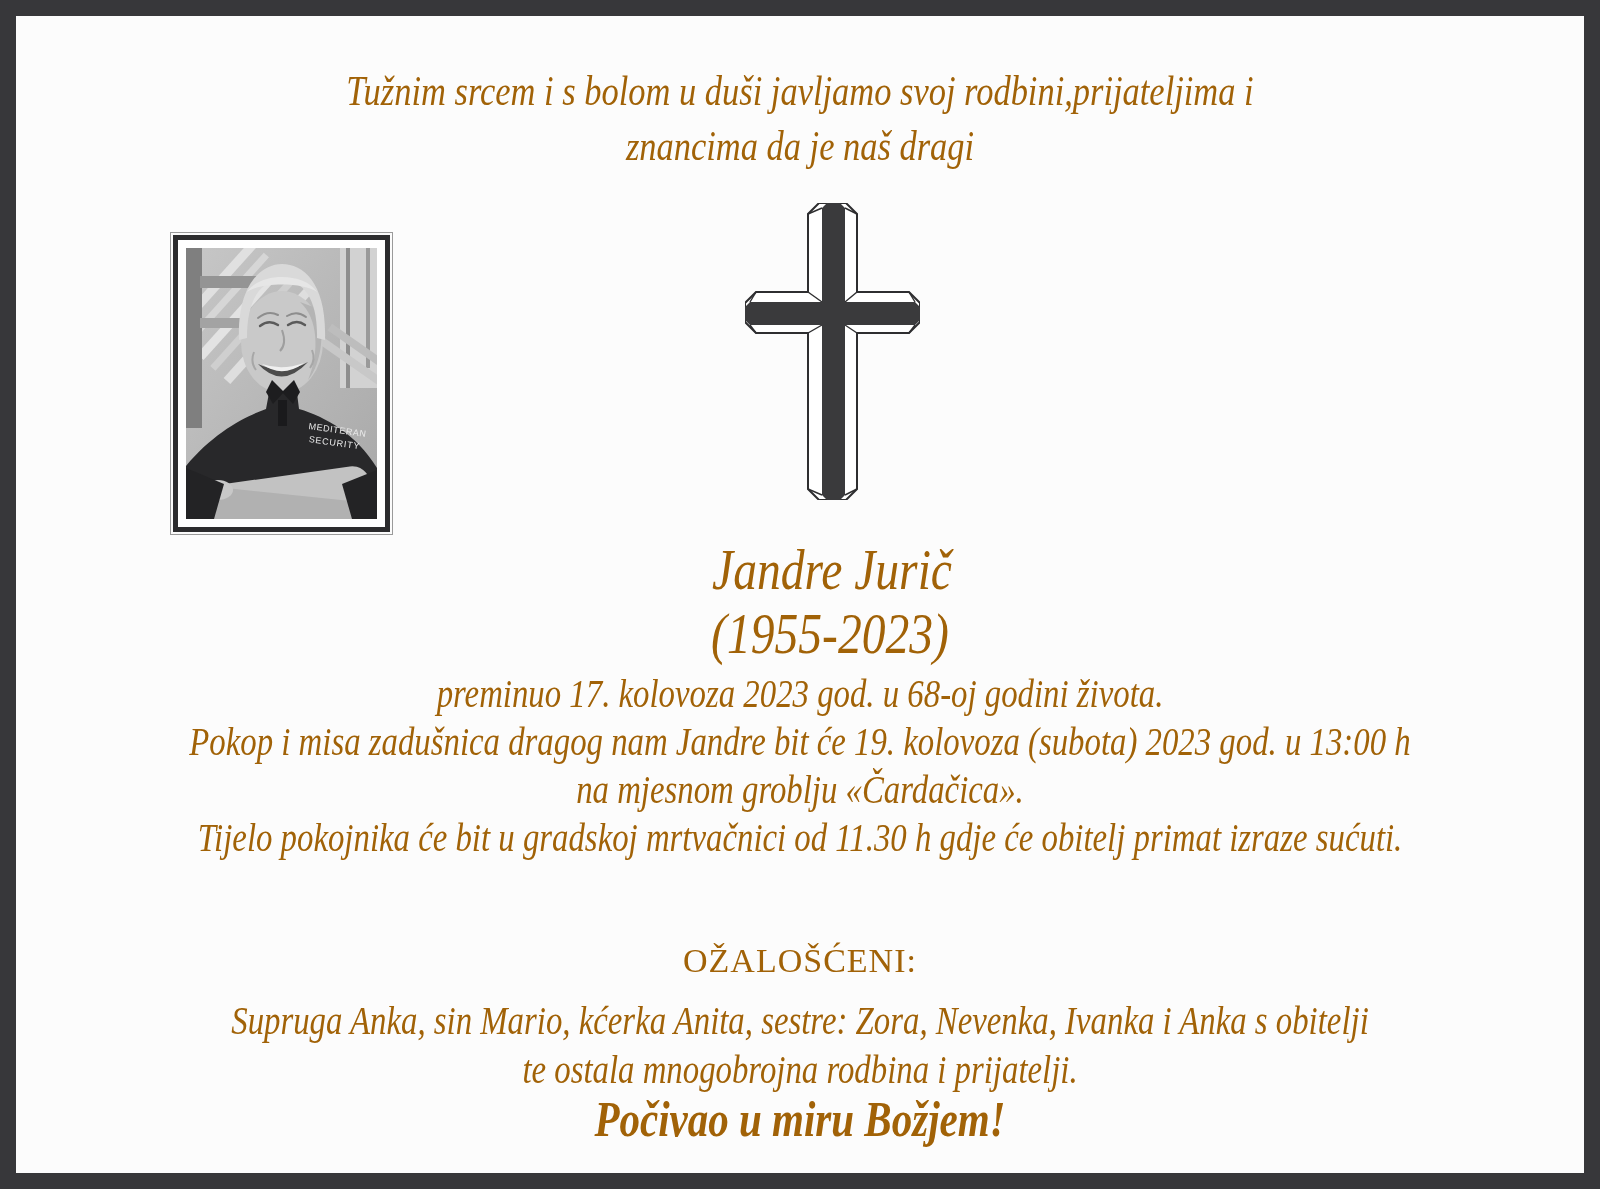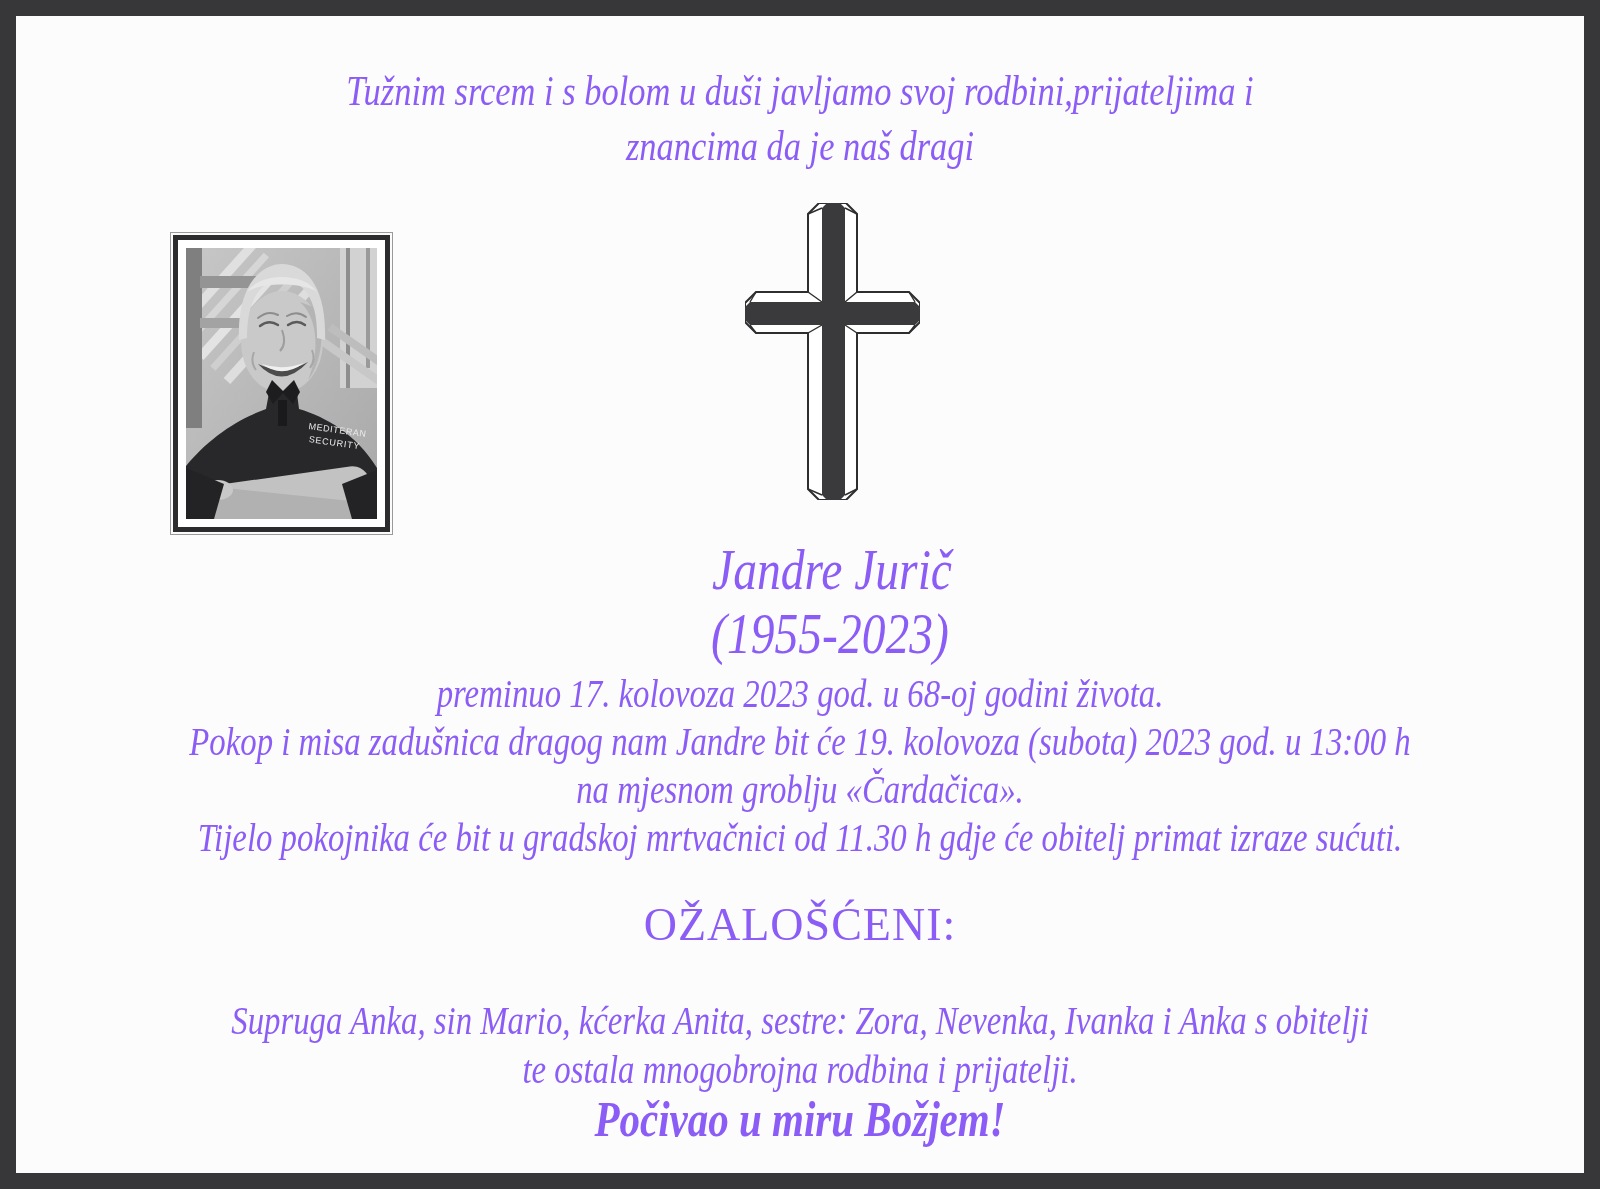--- a/index.html
+++ b/index.html
@@ -13,21 +13,21 @@
     background: #ffffff;
   }
   .card {
     box-sizing: border-box;
     width: 1600px;
     height: 1189px;
     border: 16px solid #37373a;
     background: #fcfcfc;
     position: relative;
     font-family: "Liberation Serif", "DejaVu Serif", serif;
-    color: #8b5cf6;
+    color: #a16207;
   }
   .abs {
     position: absolute;
     left: 0;
     width: 100%;
     text-align: center;
   }
   .script {
     font-style: italic;
   }
@@ -53,22 +53,22 @@
     left: 30px;
     font-size: 58px;
     line-height: 64px;
   }
   .para {
     top: 654px;
     font-size: 40px;
     line-height: 48px;
   }
   .mourners-heading {
-    top: 888px;
-    font-size: 46px;
+    top: 924px;
+    font-size: 34px;
     line-height: 42px;
     font-style: normal;
     letter-spacing: 1px;
   }
   .mourners {
     top: 980px;
     font-size: 40px;
     line-height: 49px;
   }
   .closing {

